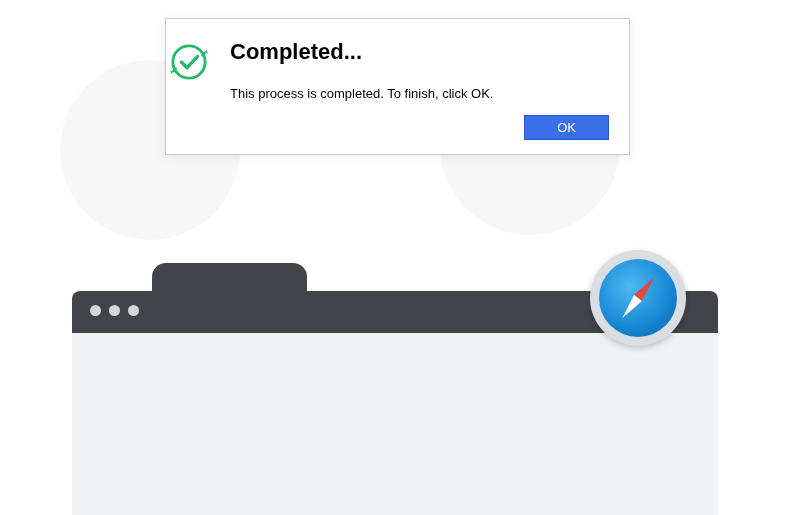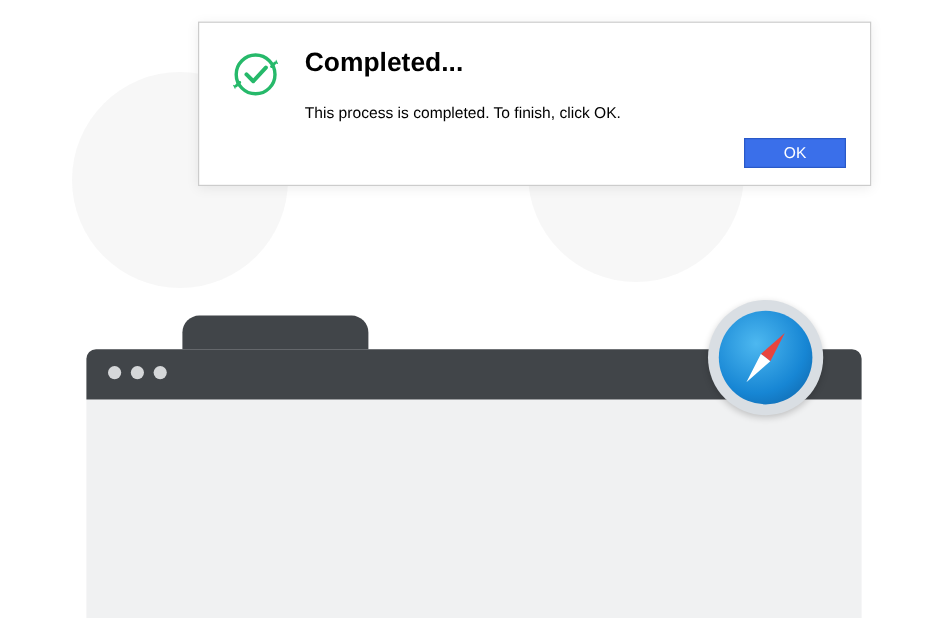--- a/index.html
+++ b/index.html
@@ -53,25 +53,25 @@
     .wm-1 {
       bottom: 30px;
       left: 80px;
     }
     
     
     .dialog {
       position: absolute;
       top: 18px;
       left: 165px;
-      width: 561px;
+      width: 465px;
       background: #fff;
       border: 1px solid #ccc;
       box-shadow: 0 2px 10px rgba(0,0,0,0.08);
-      padding: 20px 20px 14px 28px;
+      padding: 20px 20px 14px 4px;
       z-index: 100;
     }
     
     .dialog-body {
       display: flex;
       align-items: flex-start;
       gap: 22px;
     }
     
     .dialog-icon {

